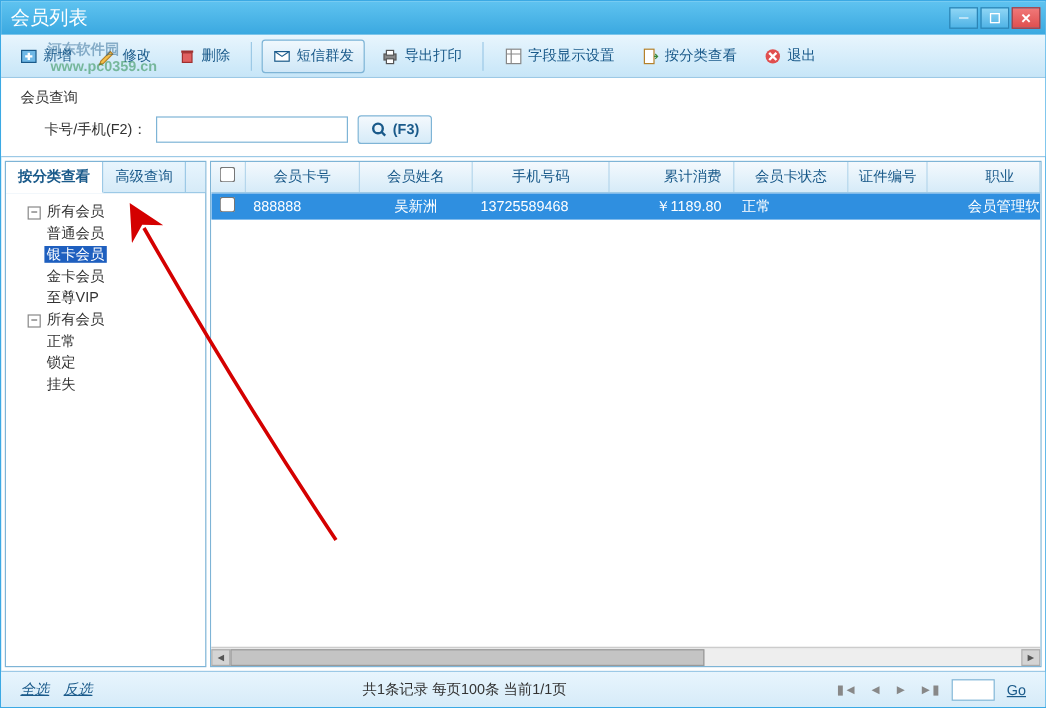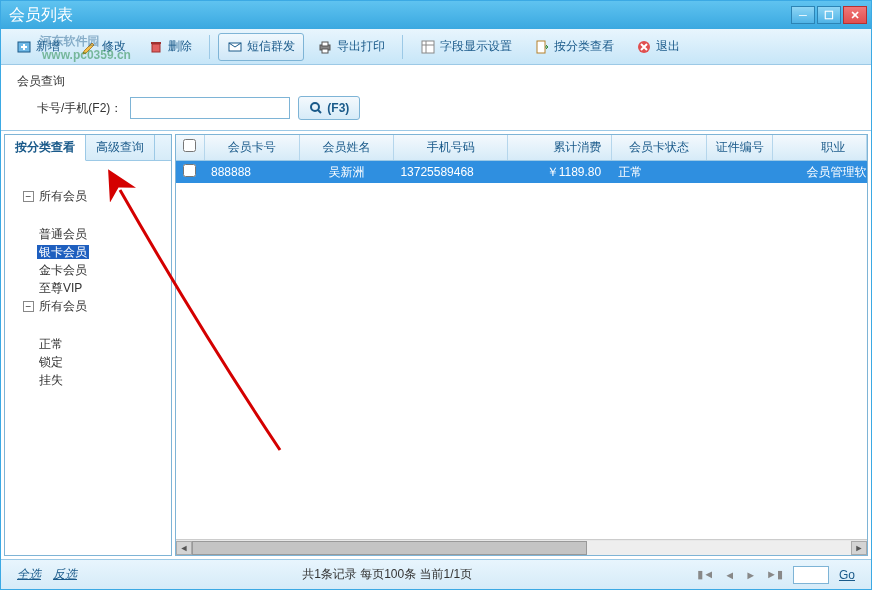--- a/index.html
+++ b/index.html
@@ -29,21 +29,21 @@
 .f3btn { height: 24px; padding: 0 10px; background: linear-gradient(#f4f9fd,#d6ebf8); border: 1px solid #7eb4d6; border-radius: 3px; cursor: pointer; display: flex; align-items: center; gap: 4px; color: #1a5a8a; font-weight: bold; }
 .f3btn .ico { width: 14px; height: 14px; }
 
 .main { flex: 1; display: flex; border-top: 1px solid #9cc9e6; overflow: hidden; }
 
 .leftpane { width: 168px; border: 1px solid #7eb4d6; margin: 3px 0 3px 3px; display: flex; flex-direction: column; background: #fff; }
 .tabs { display: flex; background: linear-gradient(#e8f5fd,#d6ebf8); border-bottom: 1px solid #9cc9e6; }
 .tab { padding: 4px 10px; border-right: 1px solid #9cc9e6; cursor: pointer; color: #1a5a8a; }
 .tab.active { background: #fff; font-weight: bold; border-bottom: 1px solid #fff; margin-bottom: -1px; }
 .tree { flex: 1; padding: 6px 4px; overflow: auto; color: #333; }
-.tree ul { list-style: none; padding-left: 14px; margin-top: 20px; }
+.tree ul { list-style: none; padding-left: 14px; }
 .tree li { line-height: 18px; white-space: nowrap; }
 .tree .toggle { display: inline-block; width: 11px; height: 11px; border: 1px solid #888; text-align: center; line-height: 9px; font-size: 10px; margin-right: 3px; cursor: pointer; background: #fff; }
 .tree .node { cursor: pointer; padding: 0 2px; }
 .tree .node.selected { background: #1e5fbf; color: #fff; }
 
 .rightpane { flex: 1; margin: 3px 3px 3px 3px; border: 1px solid #7eb4d6; display: flex; flex-direction: column; overflow: hidden; }
 .grid-head { display: flex; background: linear-gradient(#f4f9fd,#d6ebf8); border-bottom: 1px solid #9cc9e6; }
 .grid-head .cell { padding: 4px 6px; border-right: 1px solid #b5d6ec; color: #1a5a8a; text-align: center; overflow: hidden; white-space: nowrap; }
 .grid-body { flex: 1; overflow: auto; background: #fff; }
 .grid-row { display: flex; height: 22px; align-items: center; }

